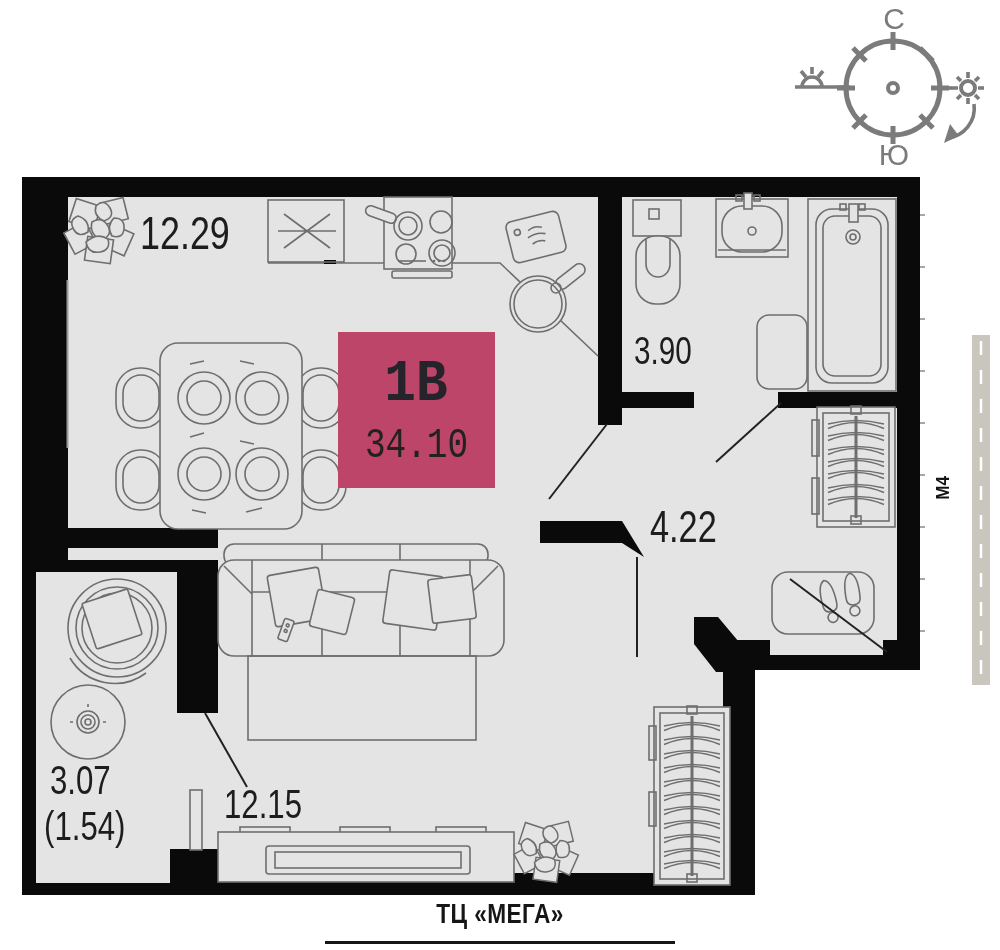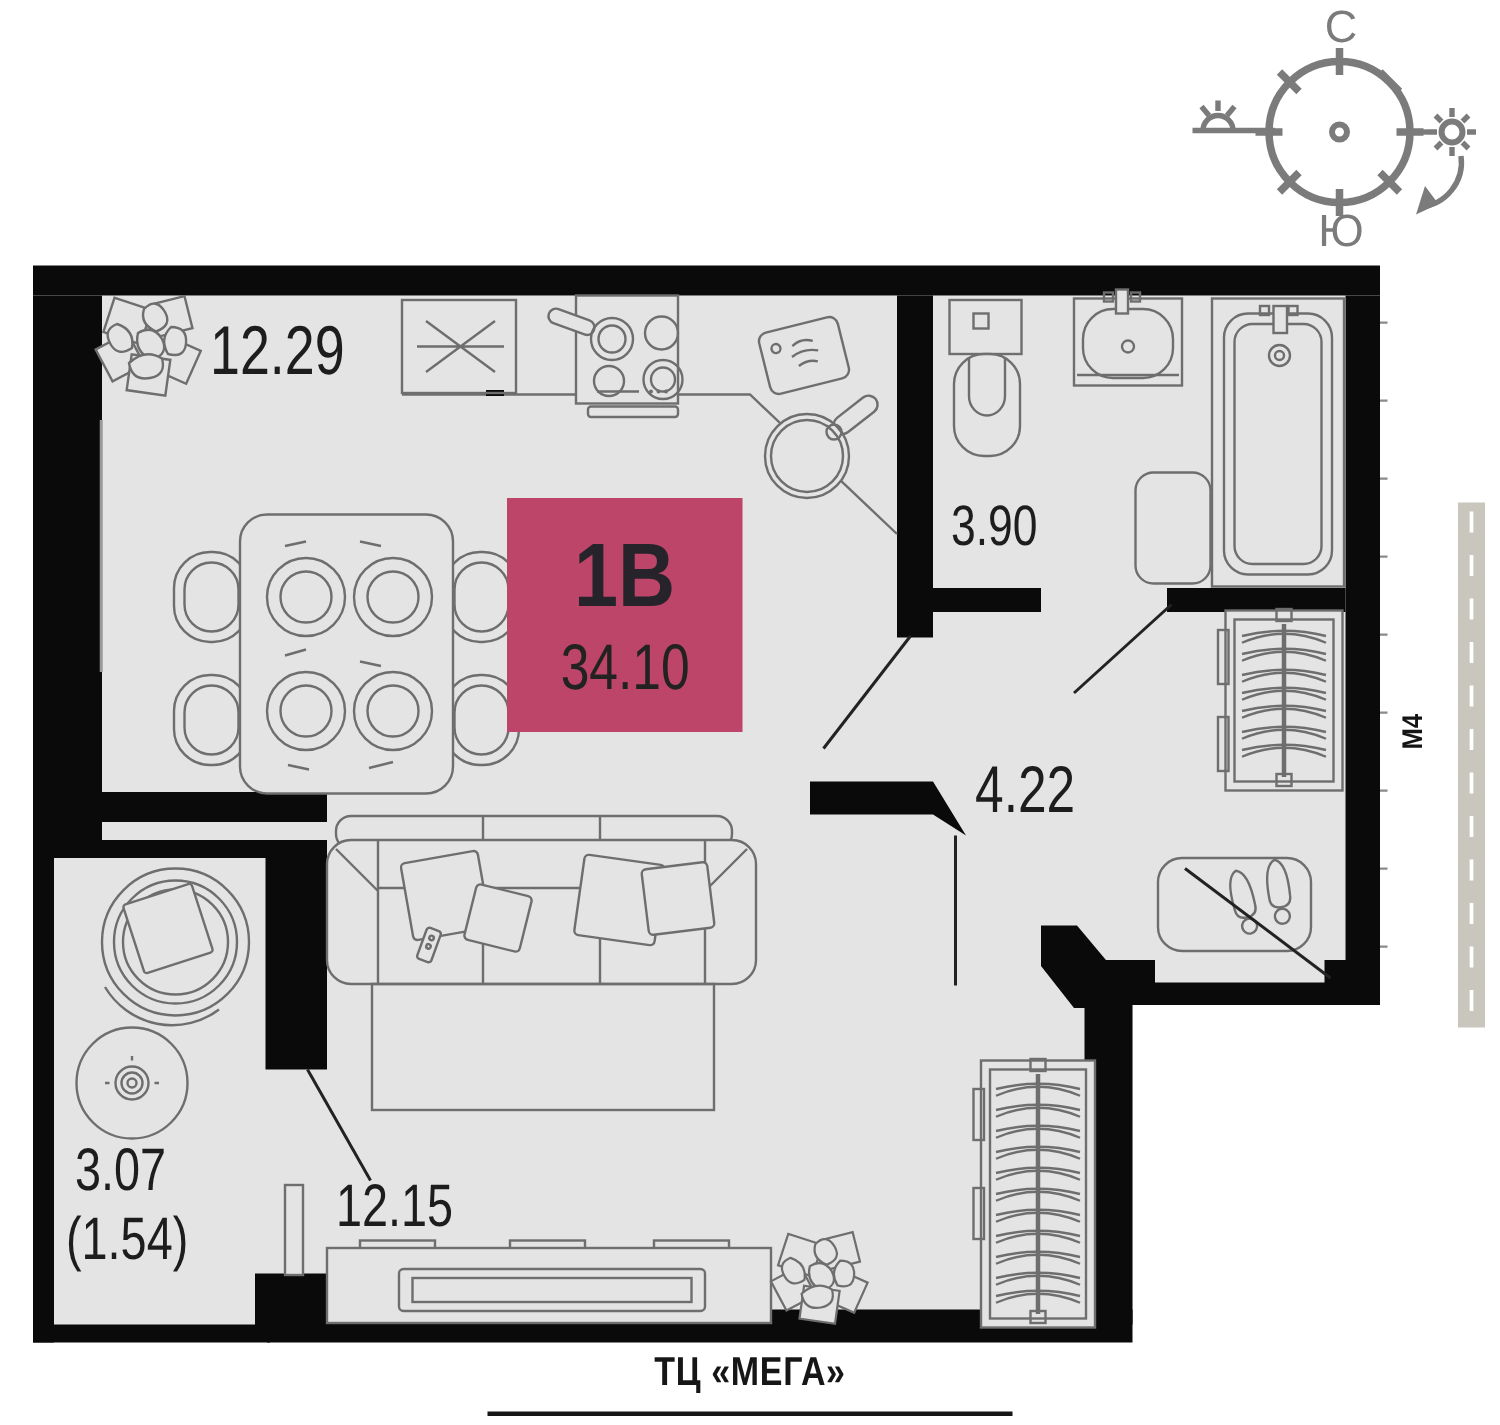--- a/index.html
+++ b/index.html
@@ -11,21 +11,21 @@
   .o  {fill:none;stroke:#6e6e6e;stroke-width:1.6px;}
   .w  {fill:#0a0a0a;stroke:none;}
   .fillroom{fill:#e4e4e4;stroke:none;}
   .d  {fill:none;stroke:#222;stroke-width:2px;}
   .c  {fill:none;stroke:#7b7b7b;stroke-width:5px;}
   .c2 {fill:none;stroke:#7b7b7b;stroke-width:3.6px;}
   
   .rlabel{position:absolute;color:#1d1d1d;font-weight:400;white-space:nowrap;
           transform:scaleX(.78);transform-origin:0 50%;letter-spacing:0;}
   .badge{position:absolute;left:338px;top:332px;width:157px;height:156px;background:#bd4569;
-         display:flex;flex-direction:column;align-items:center;justify-content:center;}
+         display:flex;flex-direction:column;align-items:center;justify-content:center;font-family:Liberation Mono, monospace;}
   .badge .big{font-size:60px;font-weight:700;color:#26242a;line-height:1;transform:scaleX(.88);}
   .badge .small{font-size:43px;font-weight:400;color:#222;line-height:1;margin-top:10px;transform:scaleX(.8);}
   .cmp{position:absolute;width:36px;text-align:center;color:#7b7b7b;font-size:30px;font-weight:400;}
   .m4{position:absolute;left:920px;top:468px;width:46px;color:#141414;font-size:19px;font-weight:700;
       transform:rotate(-90deg) scaleX(.9);}
   .footer-label{position:absolute;left:300px;top:899px;width:400px;text-align:center;color:#161616;
       font-size:27px;font-weight:700;transform:scaleX(.84);letter-spacing:.5px;}
   .footer-line{position:absolute;left:325px;top:941px;width:350px;height:3px;background:#161616;}
 </style>
 </head>

